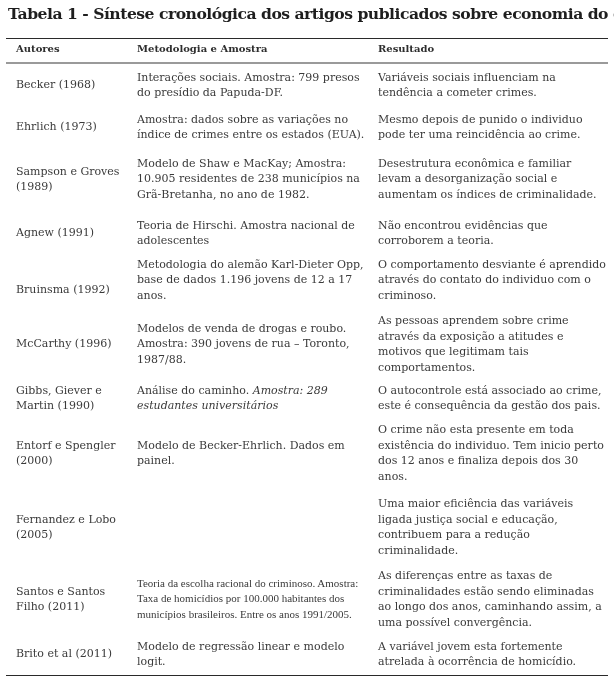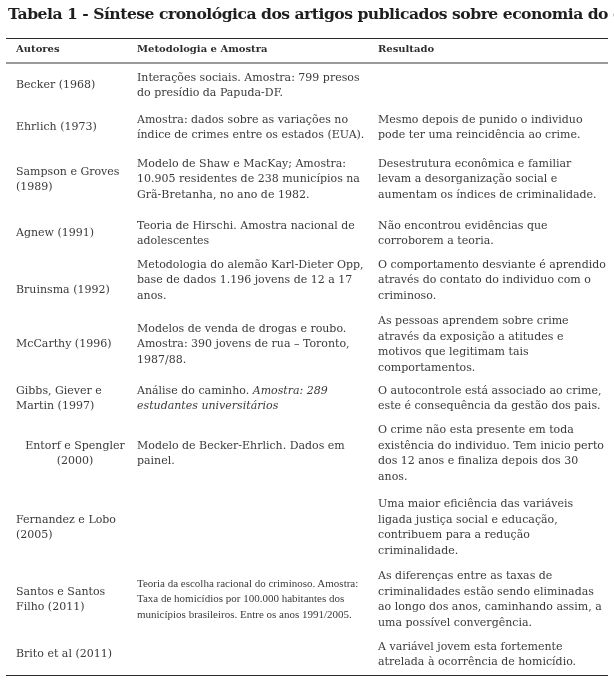--- a/index.html
+++ b/index.html
@@ -28,20 +28,21 @@
 
 <div class="th" style="left:16px;">Autores</div>
 <div class="th" style="left:137px;">Metodologia e Amostra</div>
 <div class="th" style="left:378px;">Resultado</div>
 
 <div class="rule-head"></div>
 
 <div class="row vc" style="top:68px;height:34px;">
   <div class="cell c1" style="position:absolute;">Becker (1968)</div>
   <div class="cell c2" style="position:absolute;">Interações sociais. Amostra: 799 presos do presídio da Papuda-DF.</div>
+  <div class="cell c3" style="position:absolute;">Variáveis sociais influenciam na tendência a cometer crimes.</div>
 </div>
 
 <div class="row vc" style="top:110px;height:34px;">
   <div class="cell c1" style="position:absolute;">Ehrlich (1973)</div>
   <div class="cell c2" style="position:absolute;">Amostra: dados sobre as variações no índice de crimes entre os estados (EUA).</div>
   <div class="cell c3" style="position:absolute;">Mesmo depois de punido o individuo pode ter uma reincidência ao crime.</div>
 </div>
 
 <div class="row vc" style="top:146px;height:66px;">
   <div class="cell c1" style="position:absolute;">Sampson e Groves (1989)</div>
@@ -61,43 +62,44 @@
   <div class="cell c3" style="position:absolute;">O comportamento desviante é aprendido através do contato do individuo com o criminoso.</div>
 </div>
 
 <div class="row vc" style="top:311px;height:66px;">
   <div class="cell c1" style="position:absolute;">McCarthy (1996)</div>
   <div class="cell c2" style="position:absolute;">Modelos de venda de drogas e roubo. Amostra: 390 jovens de rua – Toronto, 1987/88.</div>
   <div class="cell c3" style="position:absolute;">As pessoas aprendem sobre crime através da exposição a atitudes e motivos que legitimam tais comportamentos.</div>
 </div>
 
 <div class="row vc" style="top:381px;height:34px;">
-  <div class="cell c1" style="position:absolute;">Gibbs, Giever e Martin (1997)</div>
+  <div class="cell c1" style="position:absolute;">Gibbs, Giever e Martin (1990)</div>
   <div class="cell c2" style="position:absolute;">
     <span>Análise do caminho.</span>
     <span class="it">Amostra: 289 estudantes universitários</span>
   </div>
   <div class="cell c3" style="position:absolute;">O autocontrole está associado ao crime, este é consequência da gestão dos pais.</div>
 </div>
 
 <div class="row vc" style="top:420px;height:66px;">
-  <div class="cell c1" style="position:absolute;text-align:center;">Entorf e Spengler (2000)</div>
+  <div class="cell c1" style="position:absolute;">Entorf e Spengler (2000)</div>
   <div class="cell c2" style="position:absolute;">Modelo de Becker-Ehrlich. Dados em painel.</div>
   <div class="cell c3" style="position:absolute;">O crime não esta presente em toda existência do individuo. Tem inicio perto dos 12 anos e finaliza depois dos 30 anos.</div>
 </div>
 
 <div class="row vc" style="top:494px;height:66px;">
   <div class="cell c1" style="position:absolute;">Fernandez e Lobo (2005)</div>
   <div class="cell c3" style="position:absolute;">Uma maior eficiência das variáveis ligada justiça social e educação, contribuem para a redução criminalidade.</div>
 </div>
 
 <div class="row vc" style="top:566px;height:66px;">
   <div class="cell c1" style="position:absolute;">Santos e Santos Filho (2011)</div>
   <div class="cell c2" style="position:absolute;font-family:Liberation Serif, serif;">Teoria da escolha racional do criminoso. Amostra: Taxa de homicídios por 100.000 habitantes dos municípios brasileiros. Entre os anos 1991/2005.</div>
   <div class="cell c3" style="position:absolute;">As diferenças entre as taxas de criminalidades estão sendo eliminadas ao longo dos anos, caminhando assim, a uma possível convergência.</div>
 </div>
 
 <div class="row vc" style="top:637px;height:34px;">
   <div class="cell c1" style="position:absolute;">Brito et al (2011)</div>
+  <div class="cell c2" style="position:absolute;">Modelo de regressão linear e modelo logit.</div>
   <div class="cell c3" style="position:absolute;">A variável jovem esta fortemente atrelada à ocorrência de homicídio.</div>
 </div>
 
 <div class="rule-bottom"></div>
 
 </body></html>

